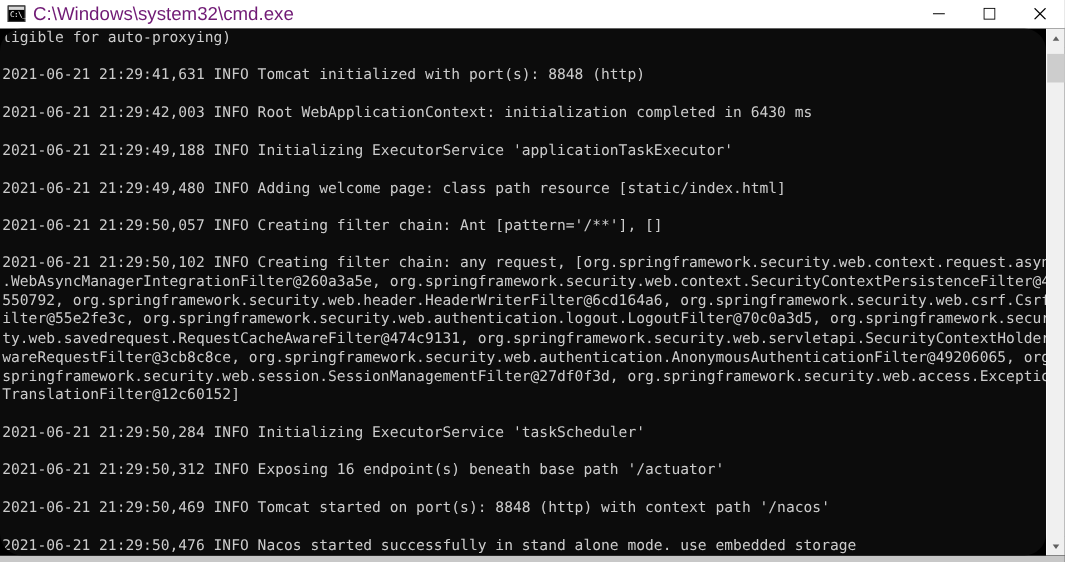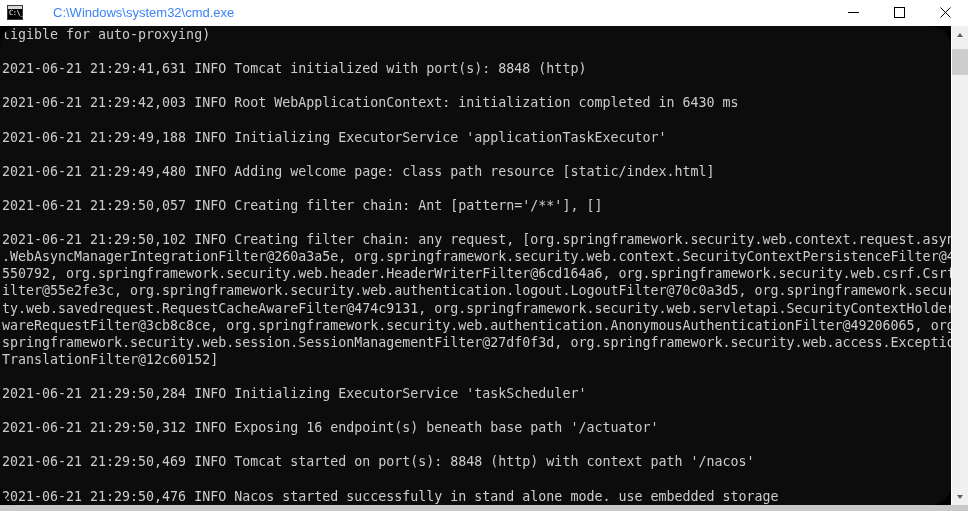--- a/index.html
+++ b/index.html
@@ -24,21 +24,20 @@
   }
   
   #titlebar {
     height: 25px;
     min-height: 25px;
     background: #ffffff;
     display: flex;
     align-items: center;
     position: relative;
     border-bottom: 1px solid #ffffff;
-    gap: 23px;
   }
   #title-icon {
     width: 16px;
     height: 15px;
     margin-left: 7px;
     margin-right: 7px;
     position: relative;
     flex: 0 0 auto;
   }
   #title-icon .frame {
@@ -59,22 +58,22 @@
     position: absolute;
     left: 2px; top: 5px;
     font-family: "DejaVu Sans Mono", monospace;
     font-size: 7px;
     line-height: 7px;
     color: #ffffff;
     letter-spacing: -0.5px;
   }
   #title-text {
     font-family: "Liberation Sans", sans-serif;
-    font-size: 13px;
-    color: #3b82f6;
+    font-size: 17px;
+    color: #701a75;
     white-space: nowrap;
     user-select: none;
   }
   #window-controls {
     position: absolute;
     right: 0;
     top: 0;
     height: 25px;
     display: flex;
   }

